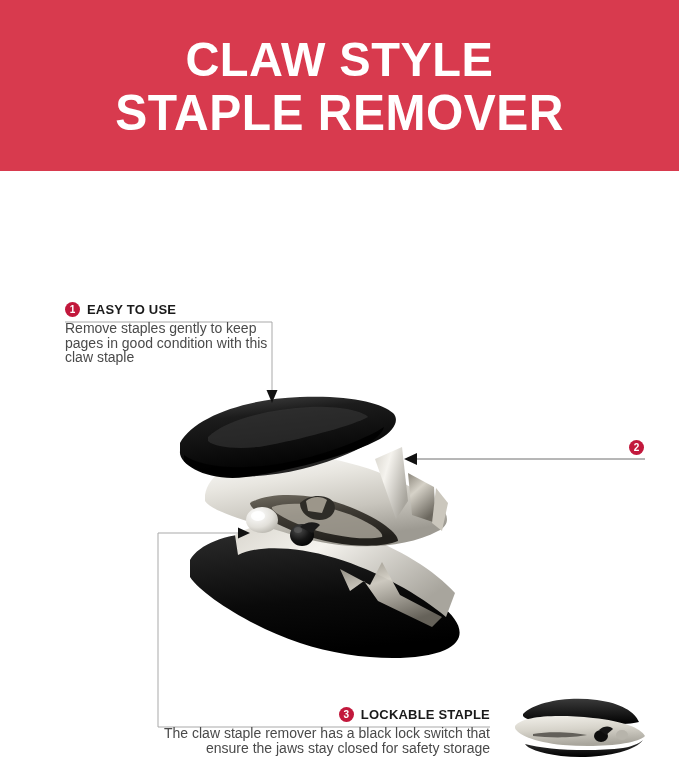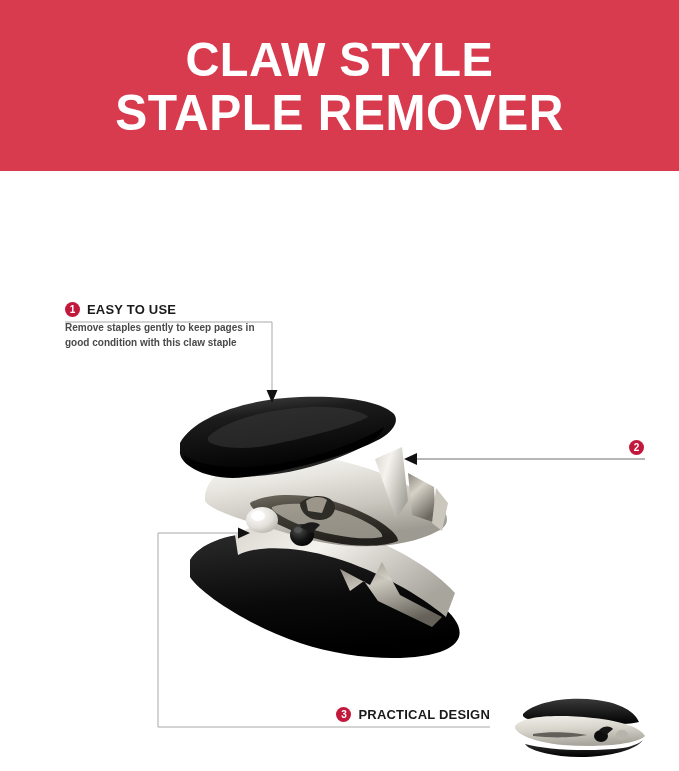--- a/index.html
+++ b/index.html
@@ -56,23 +56,22 @@
     font-size:10px;font-weight:bold;
     display:flex;align-items:center;justify-content:center;
     line-height:1;
     flex:0 0 auto;
   }
   .callout-title{
     font-size:13px;font-weight:bold;color:#1a1a1a;
     letter-spacing:0.2px;white-space:nowrap;
   }
   .callout-body{
-    font-size:10px;line-height:14.5px;color:#4a4a4a;
+    font-size:14px;line-height:14.5px;color:#4a4a4a;
     margin-top:4px;
-    font-weight:bold;
   }
   .callout-body.right{text-align:right;}
 
   
   #callout-1{left:65px;top:302px;width:206px;}
   
   #callout-2{left:409px;top:440px;width:235px;}
   
   #callout-3{left:158px;top:707px;width:332px;}
 
@@ -239,15 +238,16 @@
 
 <div class="callout" id="callout-2">
   <div class="callout-head right">
     <div class="badge">2</div>
   </div>
 </div>
 
 <div class="callout" id="callout-3">
   <div class="callout-head right">
     <div class="badge">3</div>
-    <div class="callout-title">PRACTICAL DESIGN</div>
-  </div>
+    <div class="callout-title">LOCKABLE STAPLE</div>
+  </div>
+  <div class="callout-body right">The claw staple remover has a black lock switch that ensure the jaws stay closed for safety storage</div>
 </div>
 
 </body></html>

